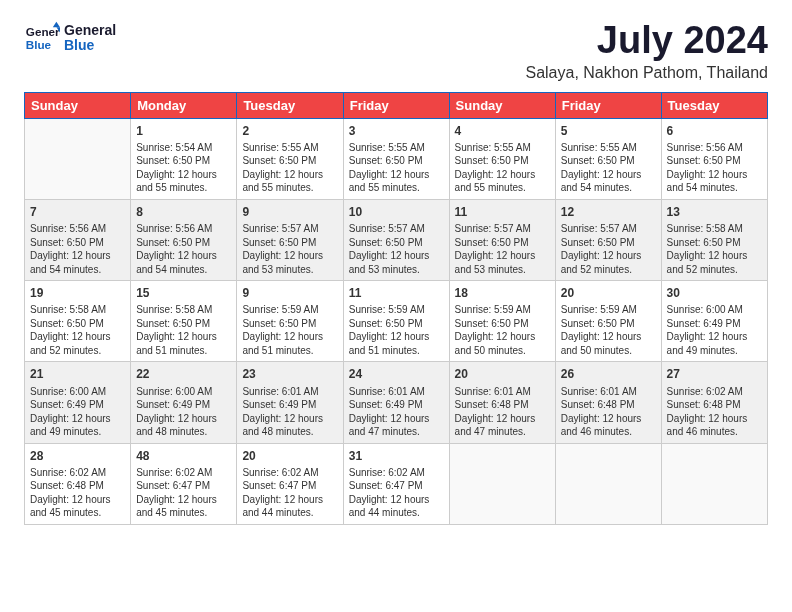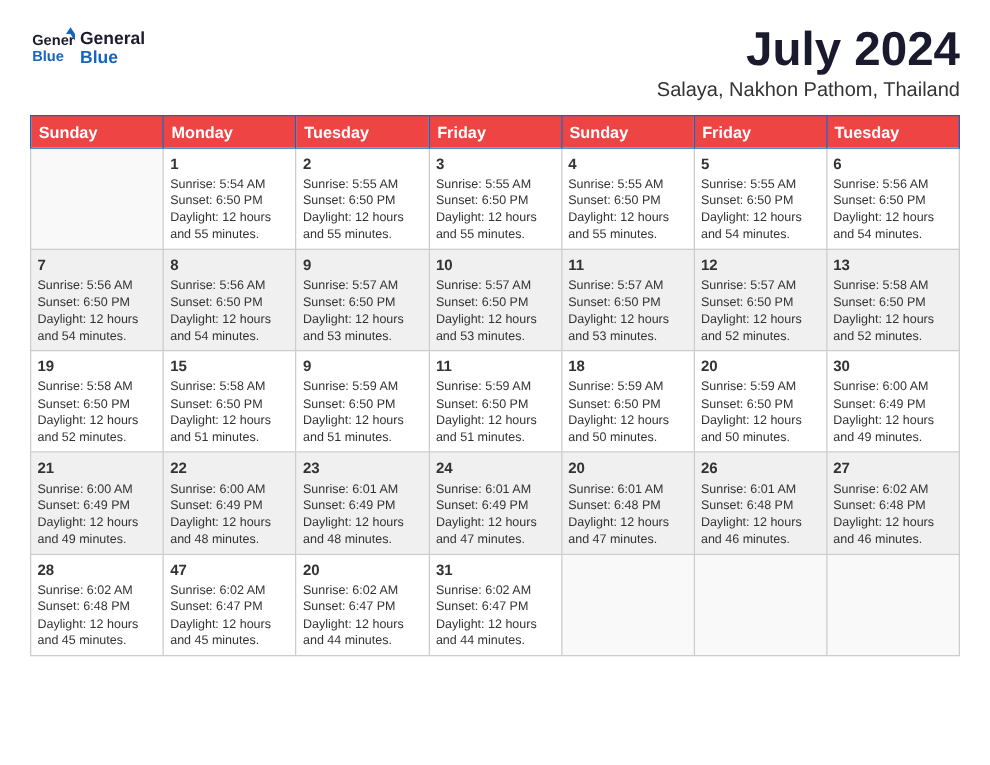--- a/index.html
+++ b/index.html
@@ -317,21 +317,21 @@
       </tr>
       <tr class="row-white">
         <td>
           <span class="day-num">28</span>
           <div class="cell-text" style="white-space: pre-line;">Sunrise: 6:02 AM
 Sunset: 6:48 PM
 Daylight: 12 hours
 and 45 minutes.</div>
         </td>
         <td>
-          <span class="day-num">47</span>
+          <span class="day-num">48</span>
           <div class="cell-text" style="white-space: pre-line;">Sunrise: 6:02 AM
 Sunset: 6:47 PM
 Daylight: 12 hours
 and 45 minutes.</div>
         </td>
         <td>
           <span class="day-num">20</span>
           <div class="cell-text" style="white-space: pre-line;">Sunrise: 6:02 AM
 Sunset: 6:47 PM
 Daylight: 12 hours

